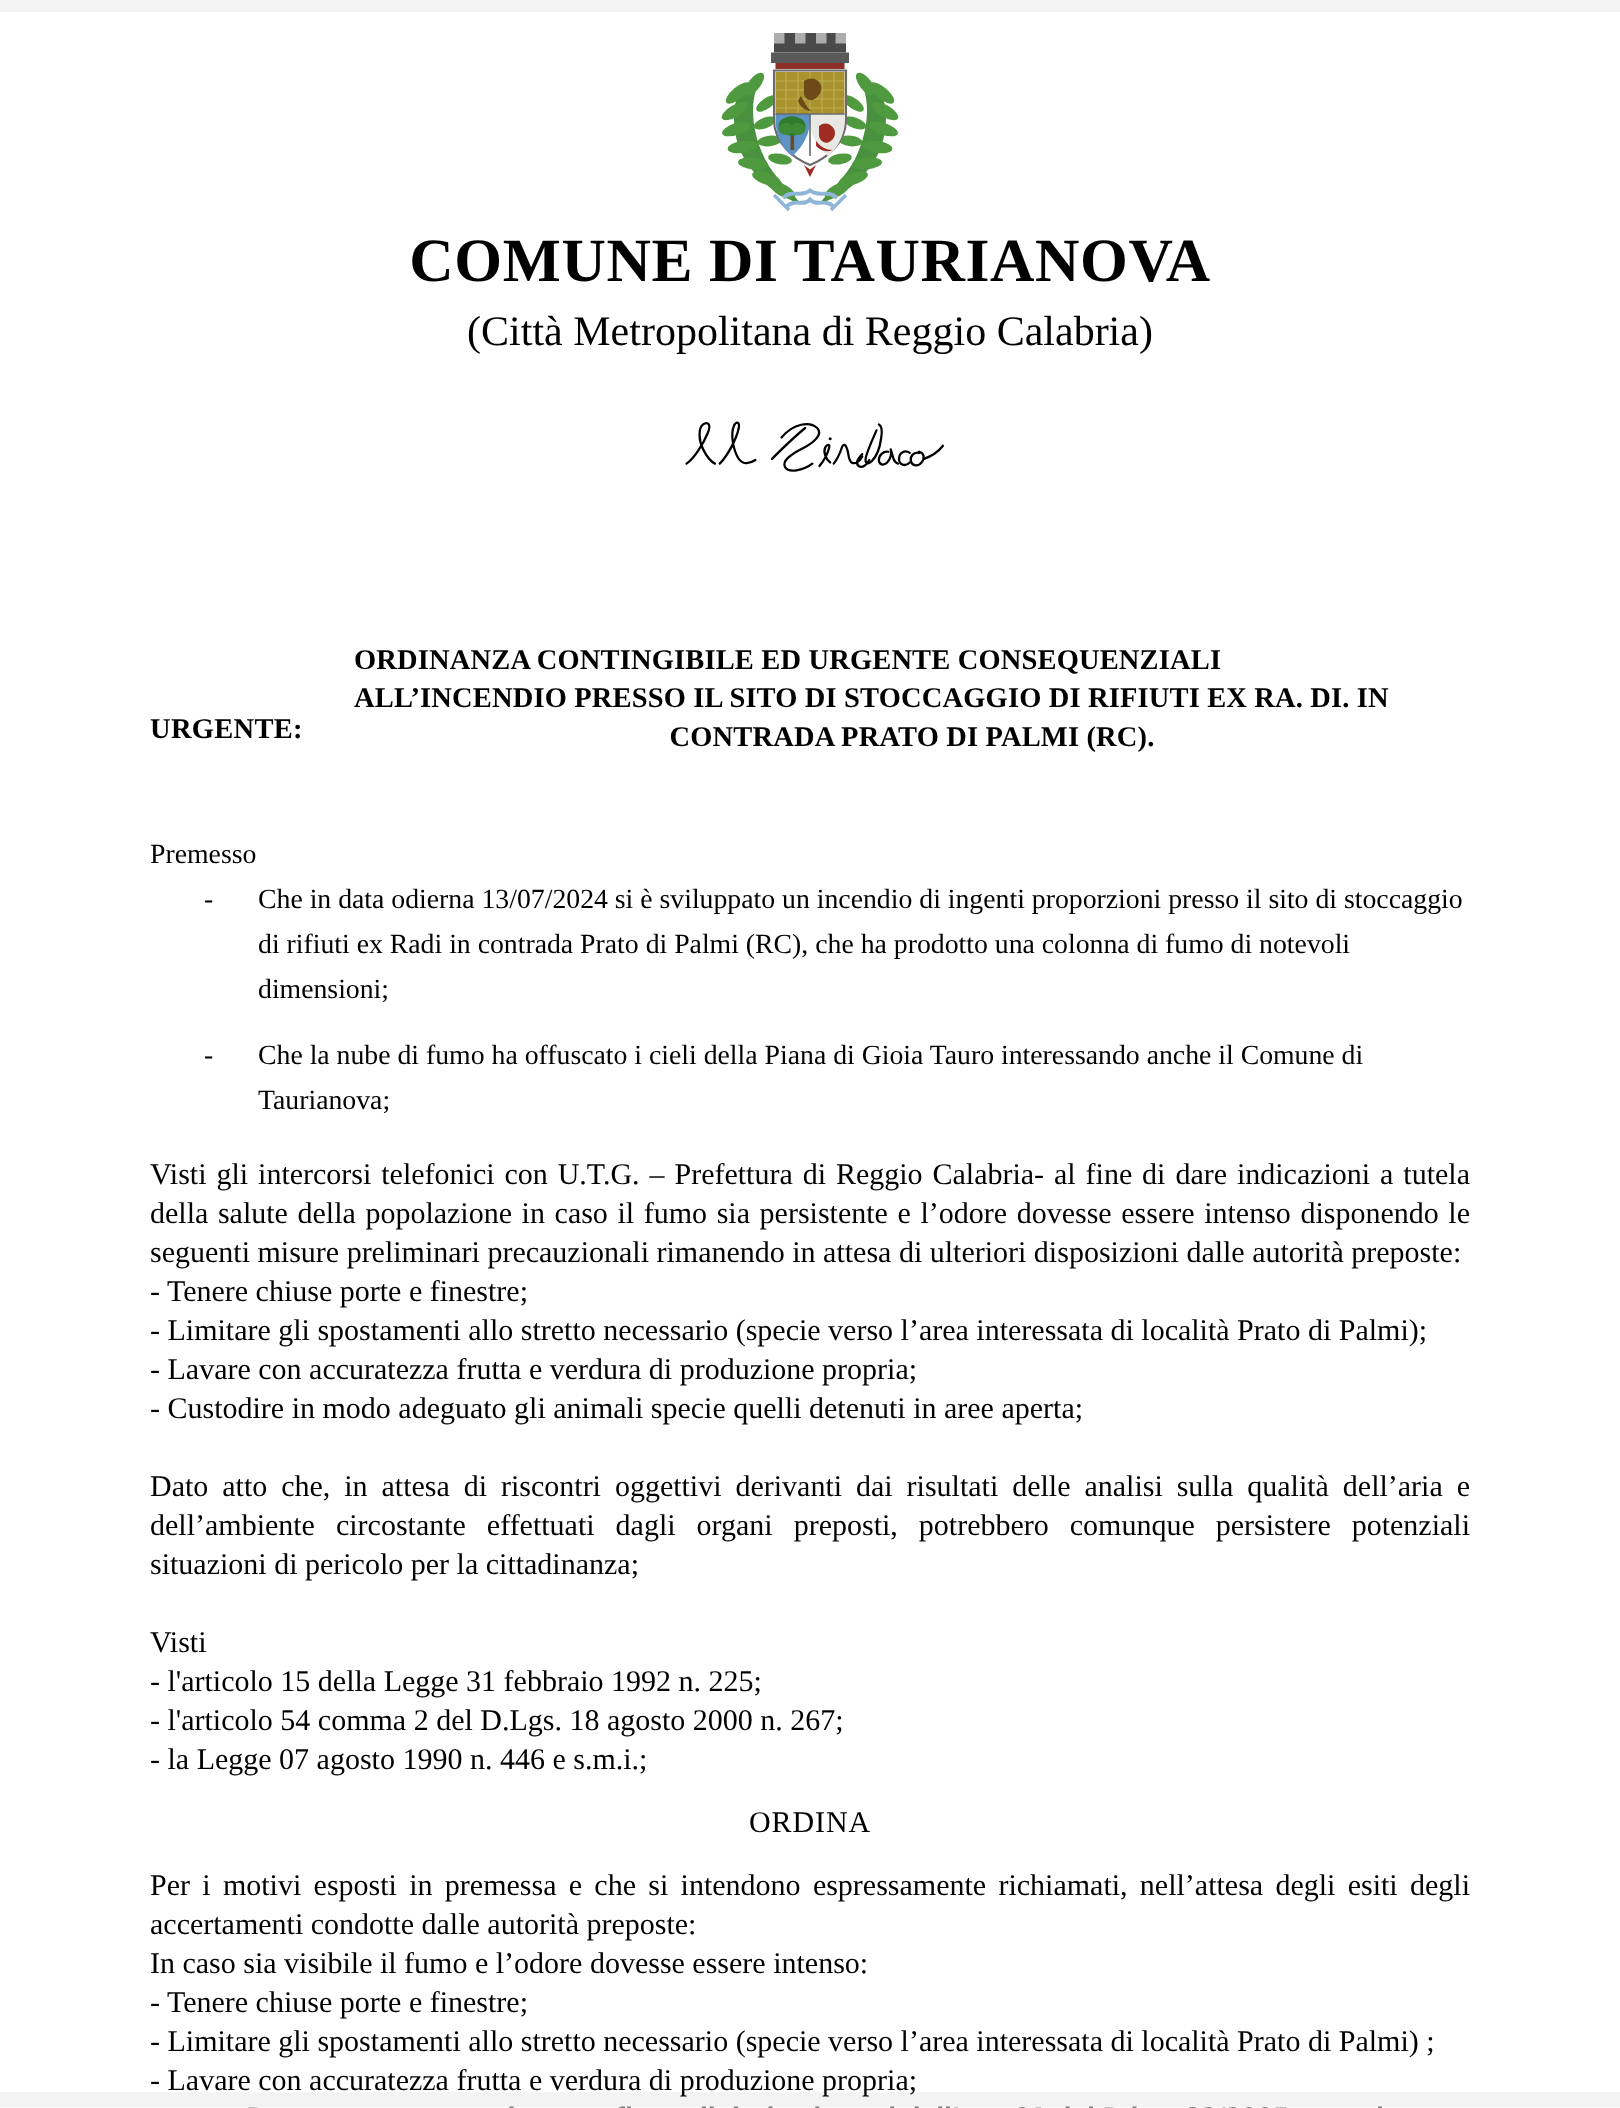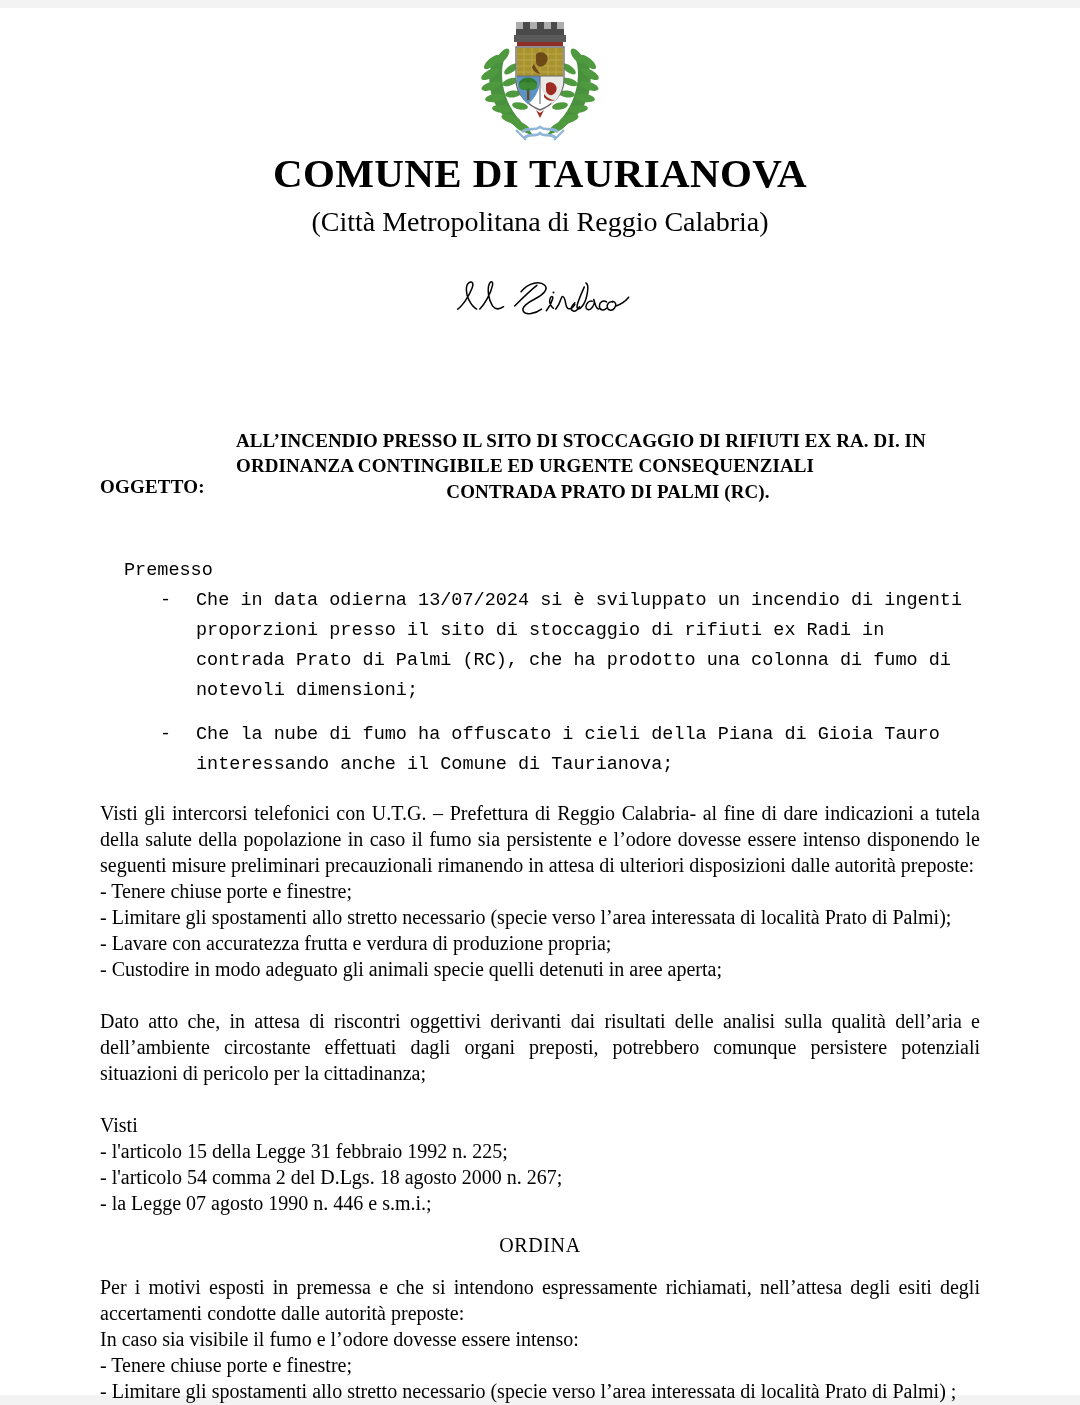--- a/index.html
+++ b/index.html
@@ -102,25 +102,24 @@
     font-size: 19px;
     line-height: 1.33;
     text-align: justify;
     text-justify: inter-word;
     letter-spacing: 0.1px;
   }
   .oggetto-text .lastline { text-align: center; }
 
   
   .narrow {
-    font-family: Liberation Mono, monospace;
+    font-family: Liberation Serif, serif;
     font-stretch: condensed;
     font-size: 18.5px;
     line-height: 1.62;
-    margin-left: 24px;
   }
   .sect-head {
     margin: 0;
   }
   .dash-item {
     position: relative;
     margin-left: 36px;
     padding-left: 36px;
   }
   .dash-item .dash {
@@ -315,24 +314,24 @@
         <path d="M212 35 C207 34 204 38 205 42 C206 46 211 47 214 43 C217 39 216 35 212 34"></path>
 
         <path d="M216 40 C222 38 228 34 232 29"></path>
       </g>
     </svg>
   </div>
 
   <div class="body-area">
 
     <div class="oggetto-row">
-      <div class="oggetto-label">OGGETTO:</div>
+      <div class="oggetto-label">URGENTE:</div>
       <div class="oggetto-text">
+        <div>ORDINANZA CONTINGIBILE ED URGENTE CONSEQUENZIALI</div>
         <div>ALL’INCENDIO PRESSO IL SITO DI STOCCAGGIO DI RIFIUTI EX RA. DI. IN</div>
-        <div>ORDINANZA CONTINGIBILE ED URGENTE CONSEQUENZIALI</div>
         <div class="lastline">CONTRADA PRATO DI PALMI (RC).</div>
       </div>
     </div>
 
     <div class="block-gap-26"></div>
     <div class="block-gap-26"></div>
 
     <div class="narrow">
       <div class="sect-head">Premesso</div>
       <div class="dash-item">

